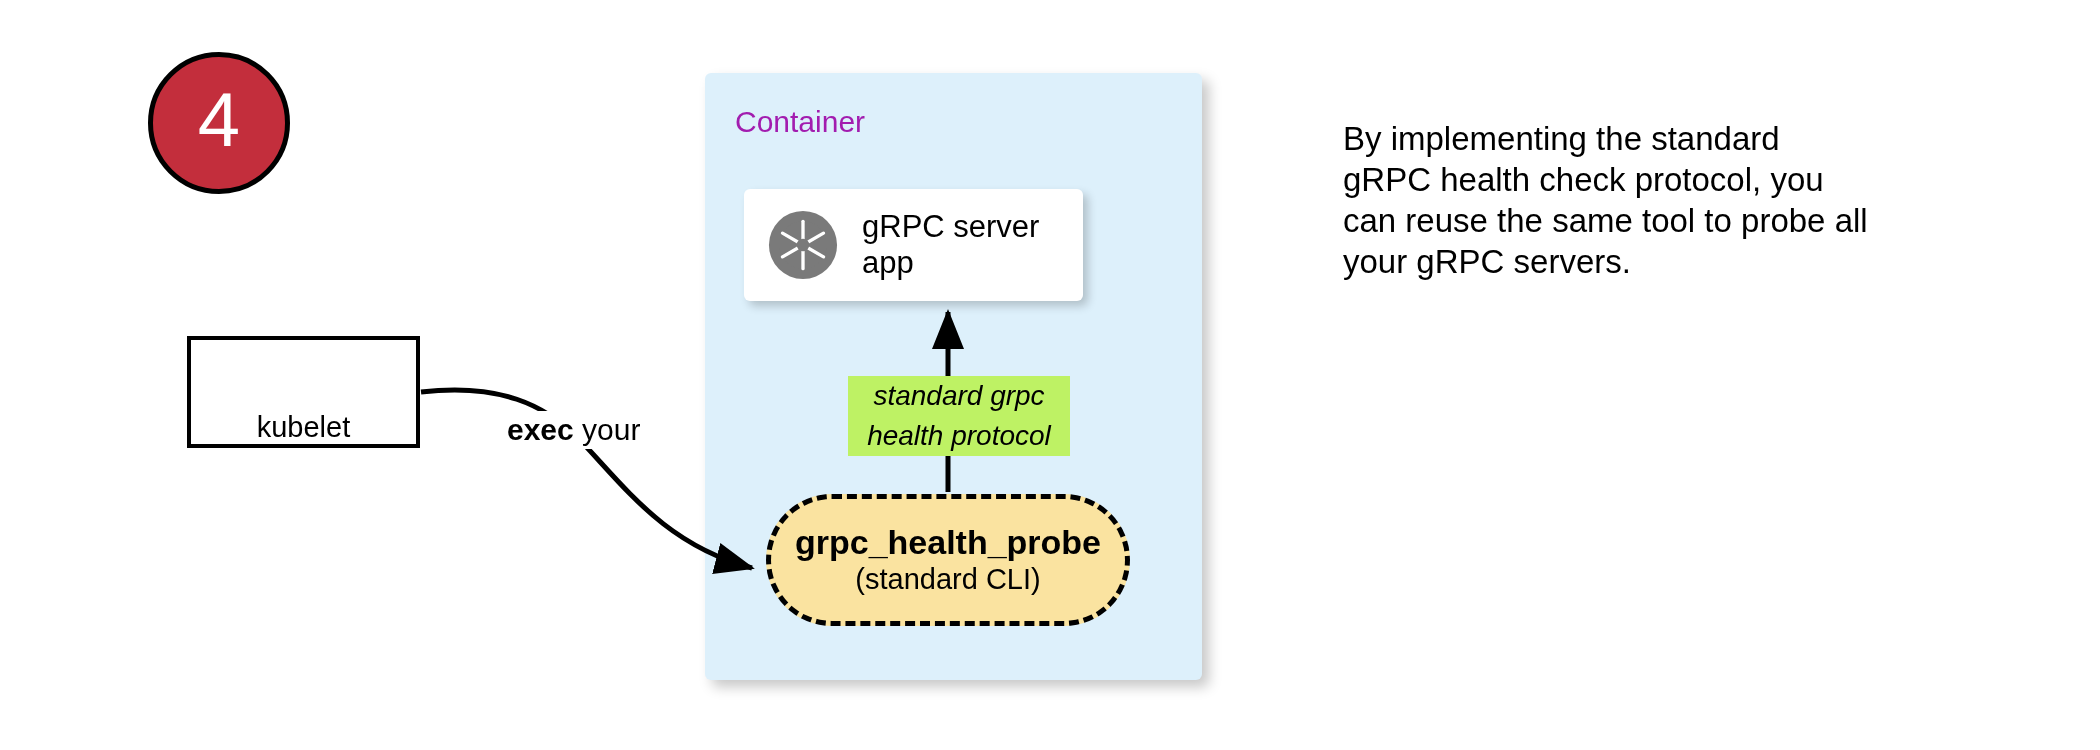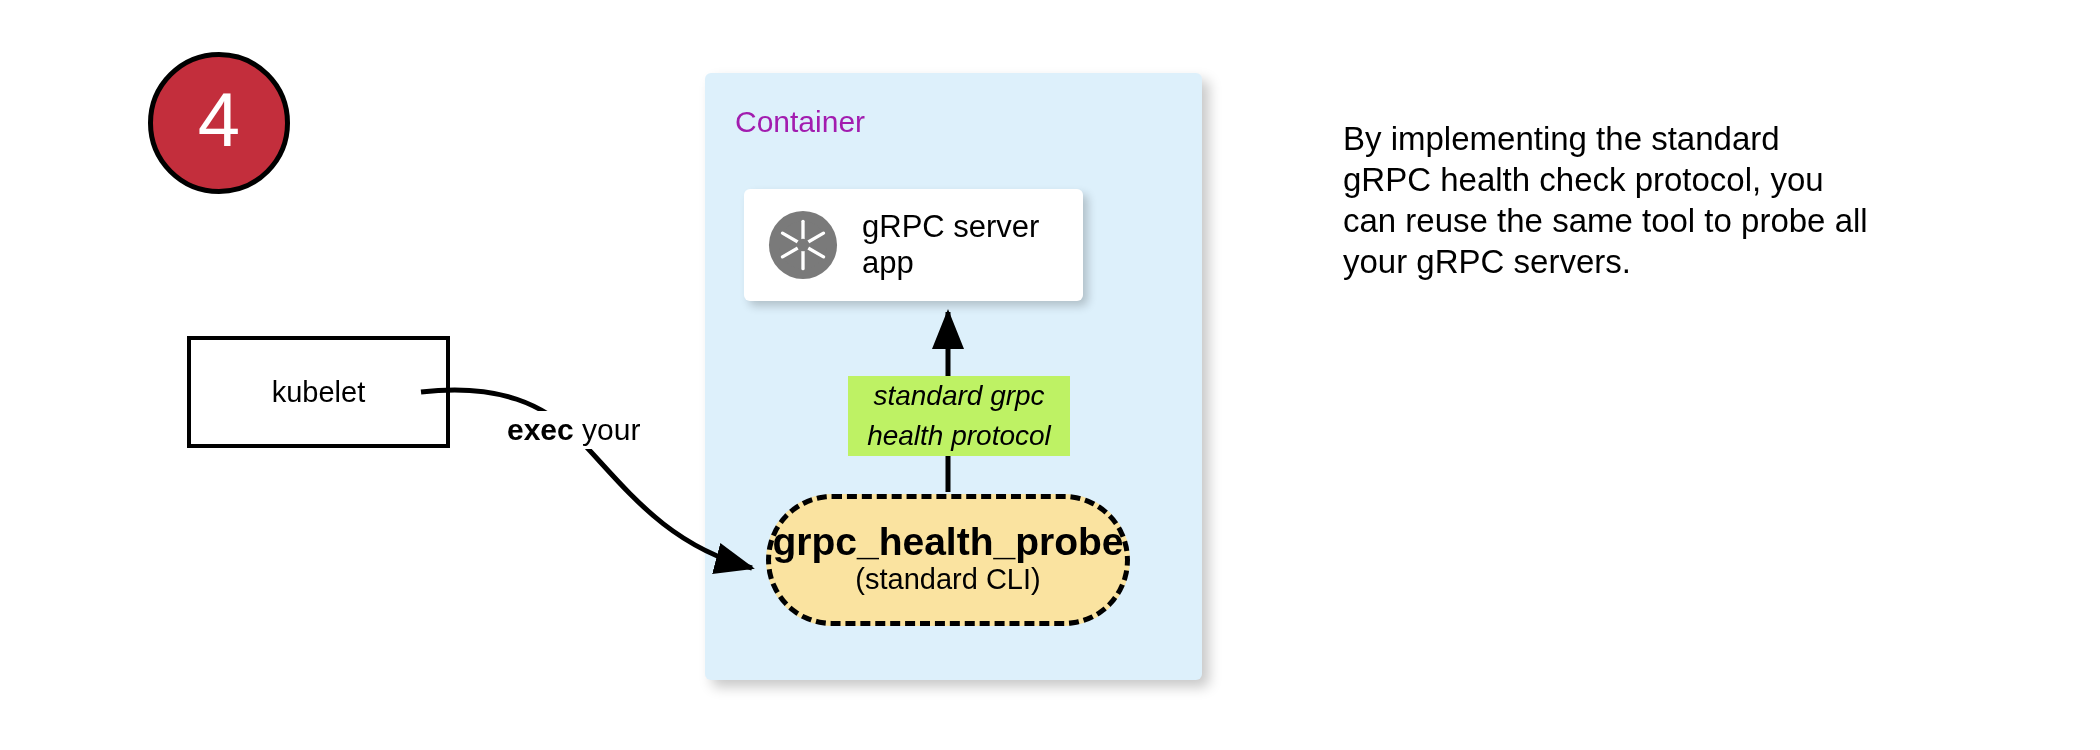--- a/index.html
+++ b/index.html
@@ -45,27 +45,27 @@
     font-weight: 400;
     position: relative;
     top: -3px;
   }
 
   
   .kubelet-box {
     position: absolute;
     left: 187px;
     top: 336px;
-    width: 263px;
+    width: 233px;
     height: 112px;
     background: #ffffff;
     border: 4px solid #000000;
     box-sizing: border-box;
     display: flex;
-    align-items: center;
+    align-items: flex-end;
     justify-content: center;
   }
   .kubelet-box span {
     font-size: 29px;
     color: #000000;
   }
 
   
   .exec-probe-label {
     position: absolute;
@@ -150,21 +150,21 @@
     border: 5px dashed #000000;
     border-radius: 70px;
     box-sizing: border-box;
     display: flex;
     flex-direction: column;
     align-items: center;
     justify-content: center;
     z-index: 5;
   }
   .probe-pill .title {
-    font-size: 39px;
+    font-size: 34px;
     font-weight: 700;
     line-height: 38px;
     color: #000000;
   }
   .probe-pill .subtitle {
     font-size: 29px;
     line-height: 36px;
     color: #000000;
   }
 

